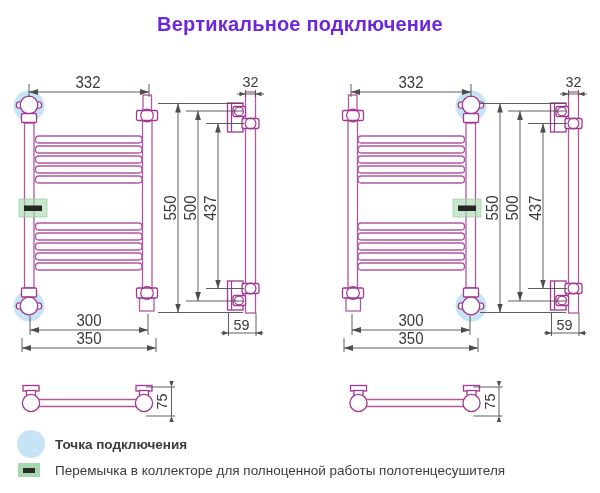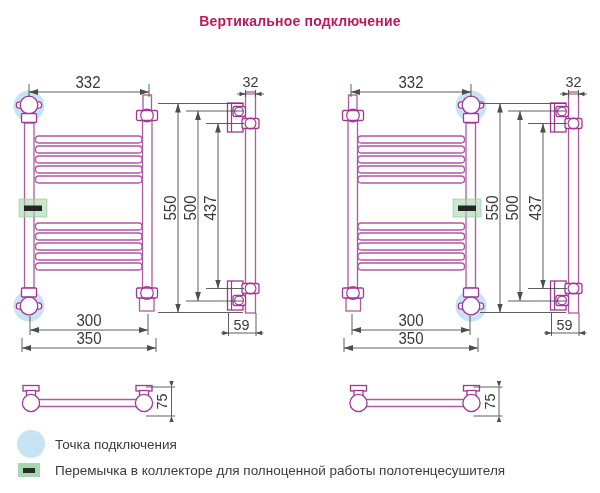--- a/index.html
+++ b/index.html
@@ -1,19 +1,19 @@
 <!DOCTYPE html>
 <html><head>
 <meta charset="utf-8">
 <style>
   html,body{margin:0;padding:0;background:#fff;}
   .page{position:relative;width:600px;height:493px;background:#fff;overflow:hidden;
         font-family:"Liberation Sans",sans-serif;}
   .title{position:absolute;left:0;top:13px;width:600px;text-align:center;
-         font-size:14px;font-weight:bold;color:#be185d;letter-spacing:.2px;}
+         font-size:20px;font-weight:bold;color:#6d28d9;letter-spacing:.2px;}
   svg{position:absolute;left:0;top:0;}
   
   .o{stroke:#b158a2;stroke-width:1.3;fill:#ffffff;}
   .f{stroke:#a03893;stroke-width:1.3;fill:#ffffff;}
   .fl{stroke:#a03893;stroke-width:1.2;fill:none;}
   .halo{fill:#c7e4f4;stroke:none;}
   .jump{fill:#a6d8ae;fill-opacity:.62;stroke:#8cc99a;stroke-width:.6;}
   .dash{fill:#252525;stroke:none;}
   
   .dl{stroke:#4d4d4d;stroke-width:.9;fill:none;}
@@ -231,20 +231,20 @@
       <line class="dl" x1="473.5" y1="416" x2="502.5" y2="416"></line>
       <line class="dl" x1="499" y1="387" x2="499" y2="416"></line>
       <path class="arr" d="M499,387 L496.8,381 L501.2,381 Z"></path>
       <path class="arr" d="M499,416 L496.8,422 L501.2,422 Z"></path>
       <text class="dim-s" x="494.5" y="401.5" text-anchor="middle" textLength="16" lengthAdjust="spacingAndGlyphs" transform="rotate(-90 494.5 401.5)">75</text>
     </g>
   </svg>
 
   <div>
     <div class="lg-circle"></div>
-    <div class="legend-label" style="left:55px;top:437px;">Точка подключения</div>
+    <div class="legend-label" style="left:55px;top:437px;font-weight:bold;">Точка подключения</div>
     <div class="lg-square">
       <div class="bar"></div>
     </div>
     <div class="legend-label" style="left:55px;top:463px;text-align:right;">Перемычка в коллекторе для полноценной работы полотенцесушителя</div>
   </div>
 
 </div>
 
 </body></html>

